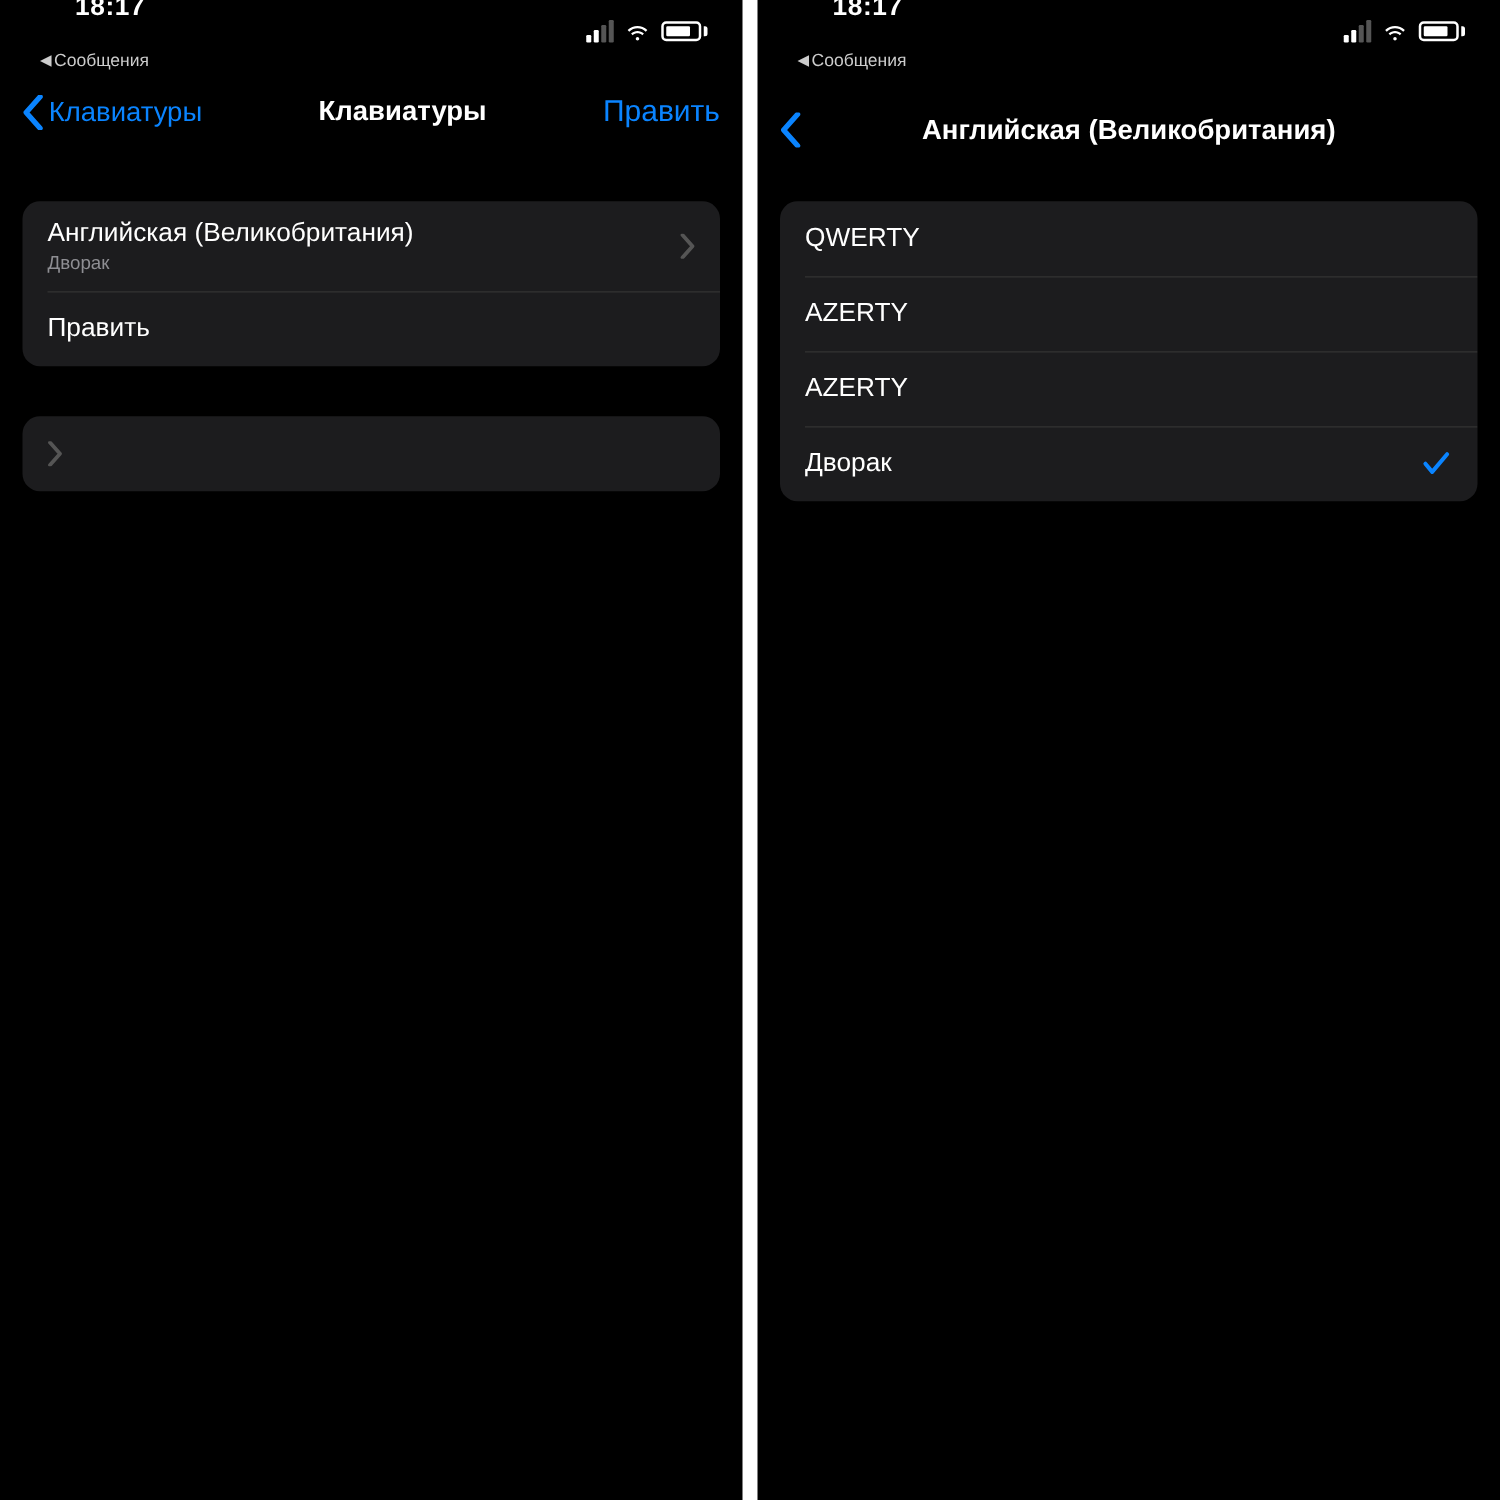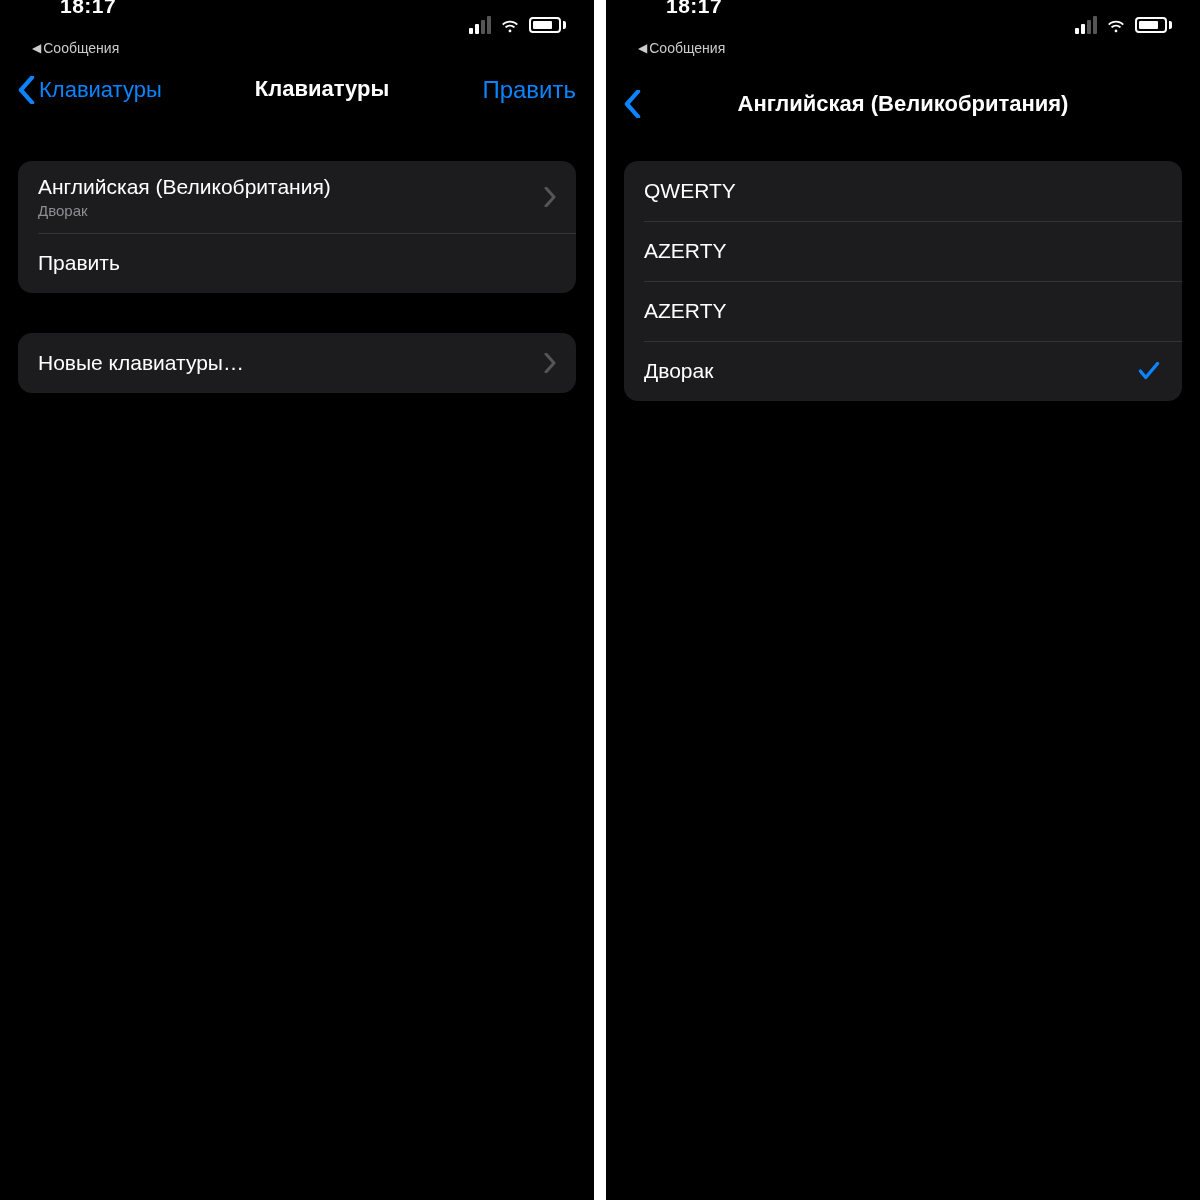--- a/index.html
+++ b/index.html
@@ -182,23 +182,20 @@
       <div class="cell">
         <div class="cell-body">
           <div class="cell-title">Править</div>
         </div>
       </div>
 
     </div>
 
     <div class="group">
       <div class="cell">
-        <div class="cell-body">
-          <div class="cell-title">Новые клавиатуры…</div>
-        </div>
         <div class="chevron">
           <svg viewBox="0 0 12 20">
               <path d="M2 1l8 9-8 9" stroke="#555" stroke-width="3" fill="none" stroke-linecap="round" stroke-linejoin="round"></path>
             </svg>
         </div>
       </div>
     </div>
   </div>
 </div>
 

